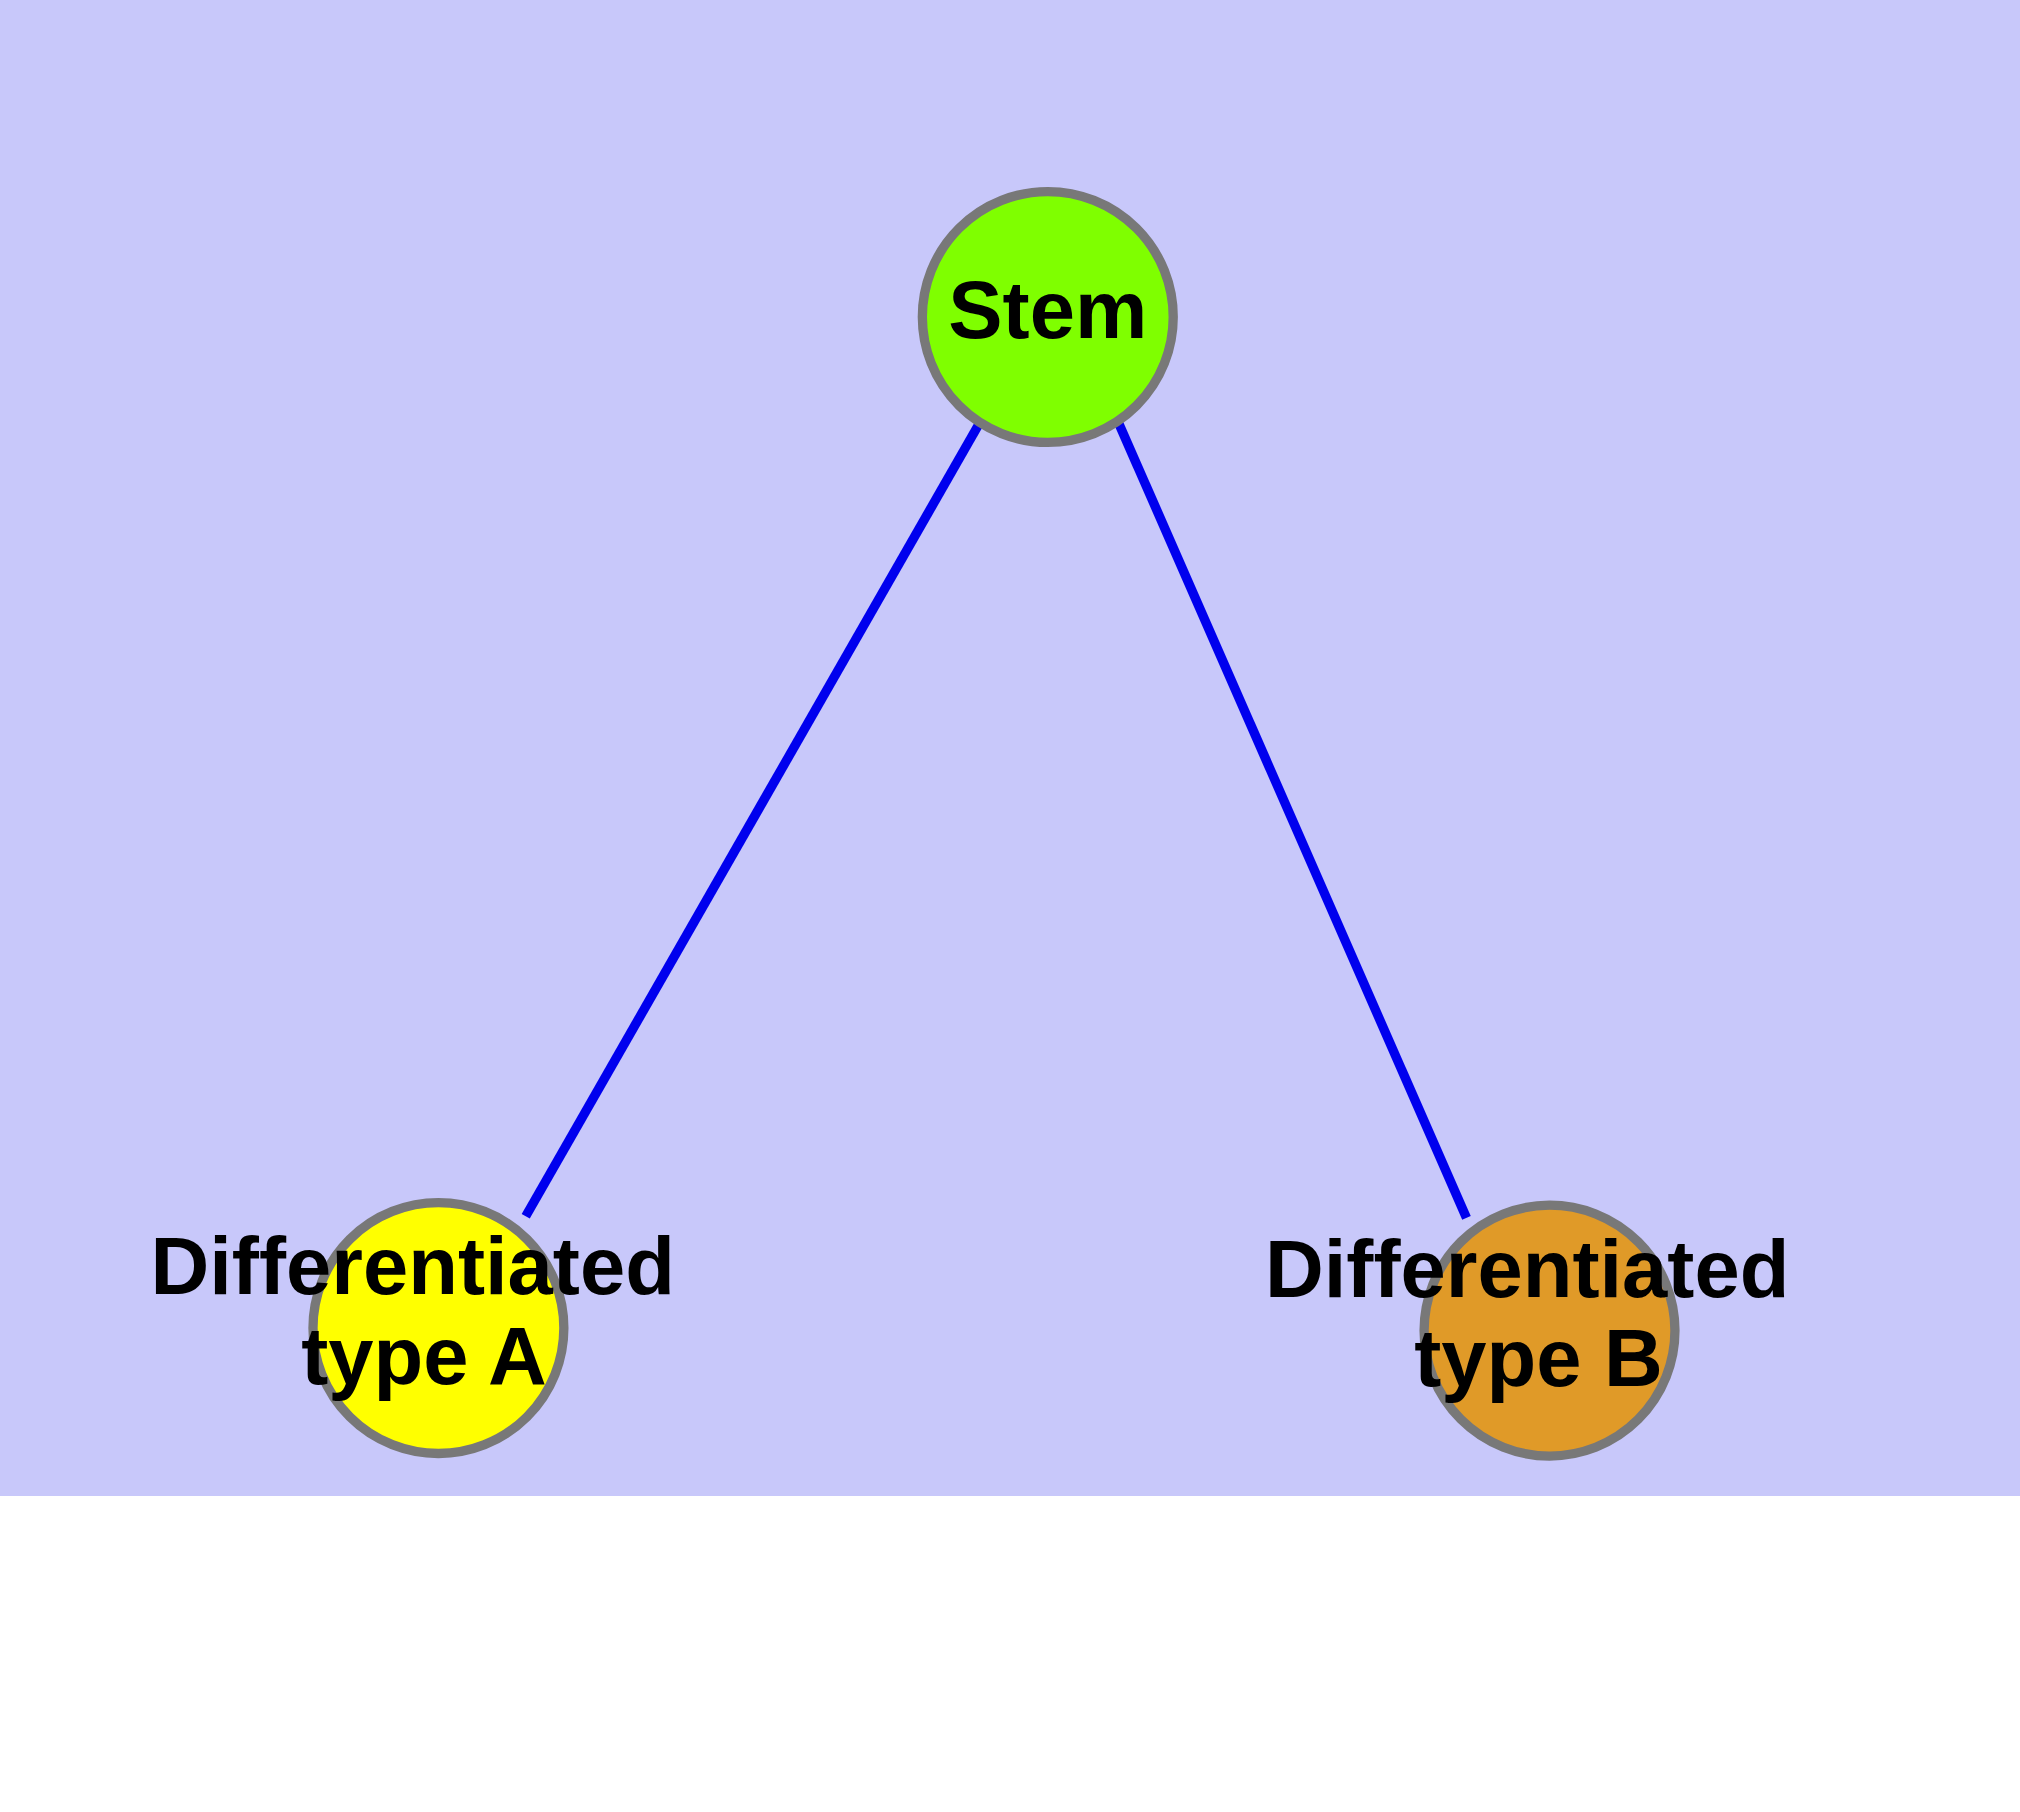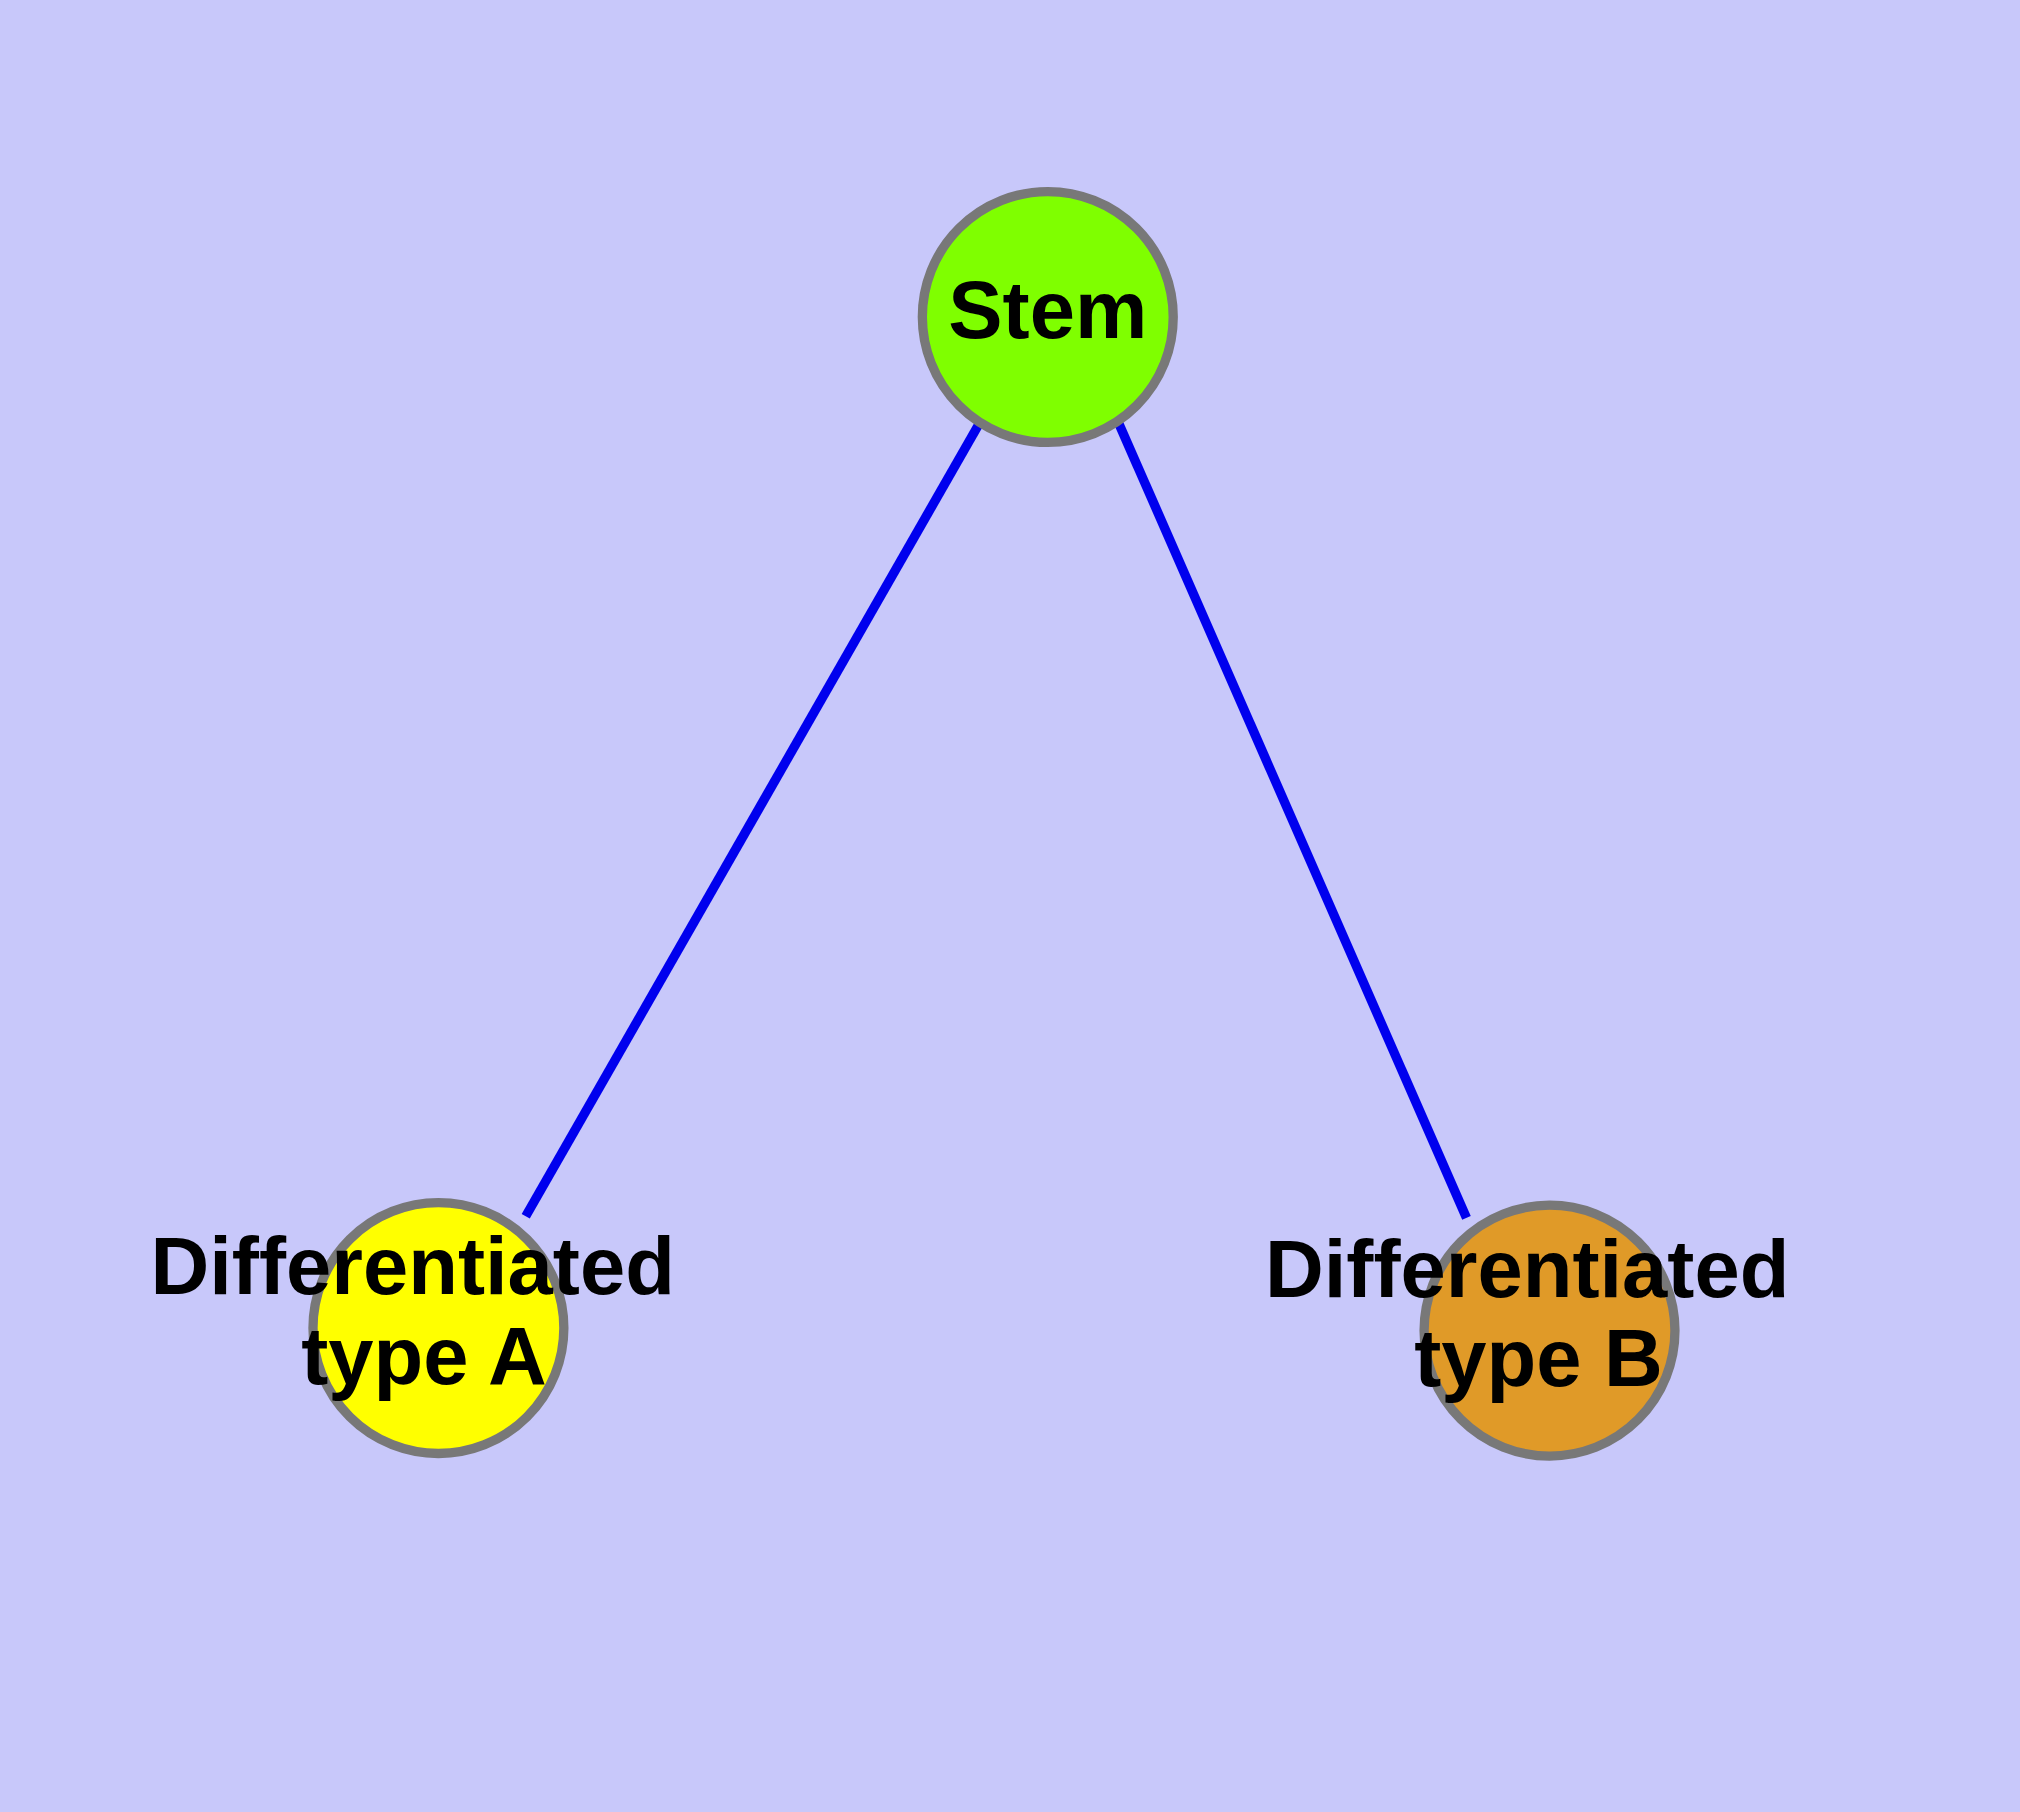--- a/index.html
+++ b/index.html
@@ -3,21 +3,21 @@
 <meta charset="utf-8">
 <style>
   html, body {
     margin: 0;
     padding: 0;
     background: #ffffff;
   }
   #canvas {
     position: relative;
     width: 2021px;
-    height: 1812px;
+    height: 1496px;
     background: #c8c8fa;
     overflow: hidden;
     font-family: "Liberation Sans", sans-serif;
   }
   #graph-svg {
     position: absolute;
     left: 0;
     top: 0;
     width: 2021px;
     height: 1812px;

